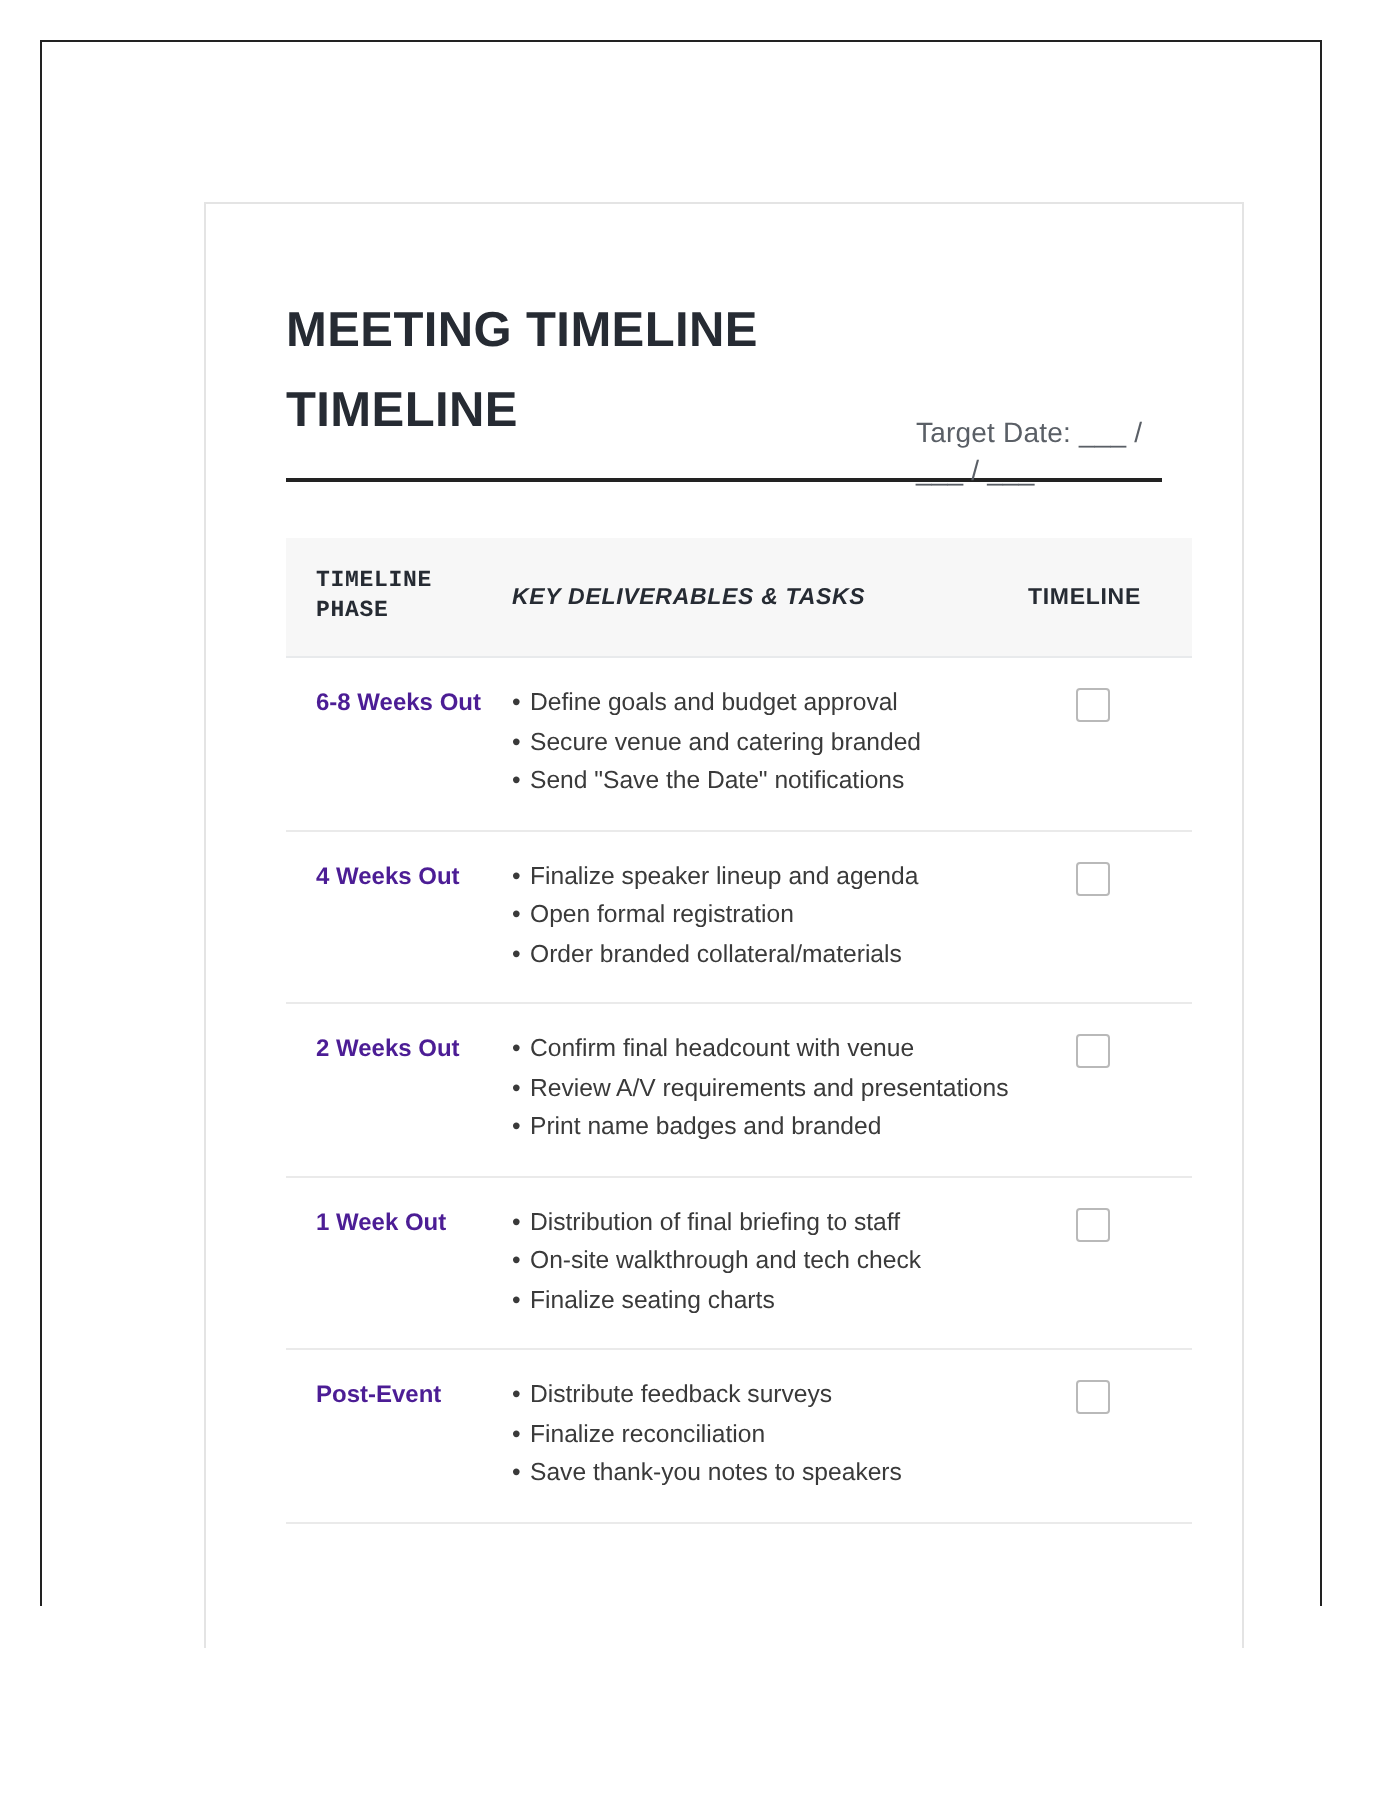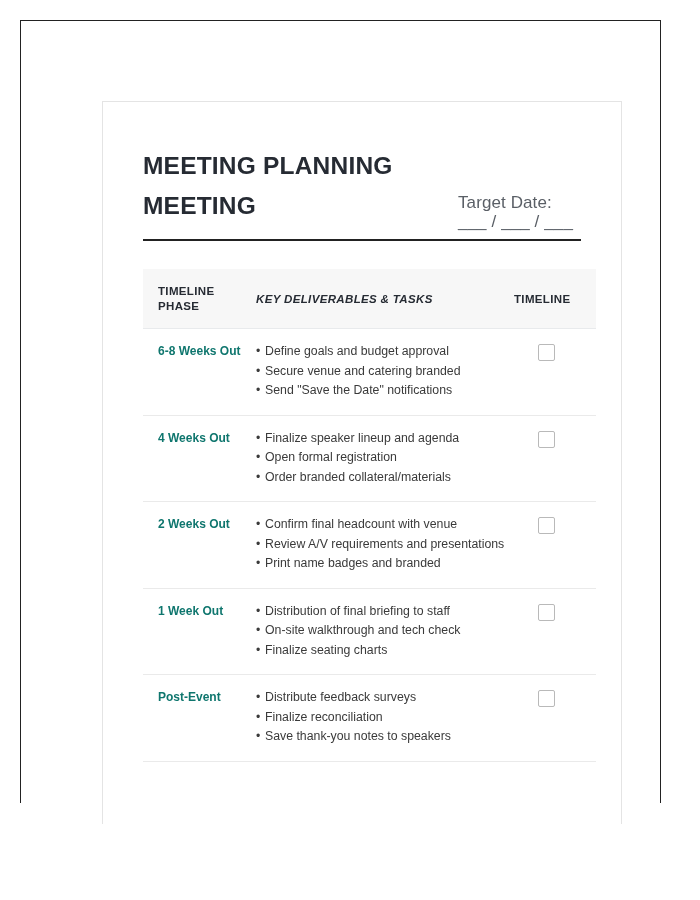--- a/index.html
+++ b/index.html
@@ -71,23 +71,23 @@
   .project-line {
     font-size: 11.5px;
     color: #5a5f66;
     margin-top: 5px;
     letter-spacing: 0.1px;
     white-space: nowrap;
   }
   .target-date-line {
     position: absolute;
     left: 315px;
-    top: 91px;
+    top: 105px;
     width: 126px;
-    font-size: 17px;
+    font-size: 14px;
     color: #5a5f66;
     line-height: 19px;
     letter-spacing: 0.1px;
   }
   .rule-thick {
     margin-top: 13px;
     height: 0;
     border-top: 2px solid #222222;
     width: 438px;
   }
@@ -104,37 +104,37 @@
     text-align: left;
     vertical-align: middle;
     font-size: 11.5px;
     font-weight: bold;
     color: #262b33;
     letter-spacing: 0.35px;
     padding: 0;
     height: 59px;
     border-bottom: 1px solid #e8eaec;
   }
-  th.col-phase   { width: 98px;  padding-left: 15px; line-height: 14.5px; }
+  th.col-phase   { width: 98px;  padding-left: 15px; line-height: 14.5px; font-family: Liberation Mono, monospace; }
   th.col-tasks   { width: 258px; font-style: italic; }
   th.col-complete{ width: 82px;  }
 
   .timeline-table td {
     vertical-align: top;
     padding: 0;
     border-bottom: 1px solid #eaeaea;
     background: #ffffff;
   }
   tr.timeline-row td { padding-top: 13px; padding-bottom: 14px; }
 
   td.cell-phase {
     padding-left: 15px;
     font-size: 12px;
     font-weight: bold;
-    color: #0f766e;
+    color: #4c1d95;
     line-height: 19.5px;
   }
   td.cell-tasks {
     font-size: 12.3px;
     color: #3a3a3a;
     line-height: 19.5px;
   }
   .task-list {
     list-style: none;
     margin: 0;
@@ -166,21 +166,21 @@
   }
 </style>
 </head>
 <body>
 
 <div id="viewport-frame">
   <div id="document-page">
     <div class="page-inner">
 
       <div class="masthead">
-        <h1 class="doc-title">MEETING PLANNING MEETING</h1>
+        <h1 class="doc-title">MEETING TIMELINE TIMELINE</h1>
 
 
         <div class="target-date-line">Target Date: ___ / ___ / ___</div>
 
         <div class="rule-thick"></div>
       </div>
 
       <table class="timeline-table">
         <thead>
           <tr>

